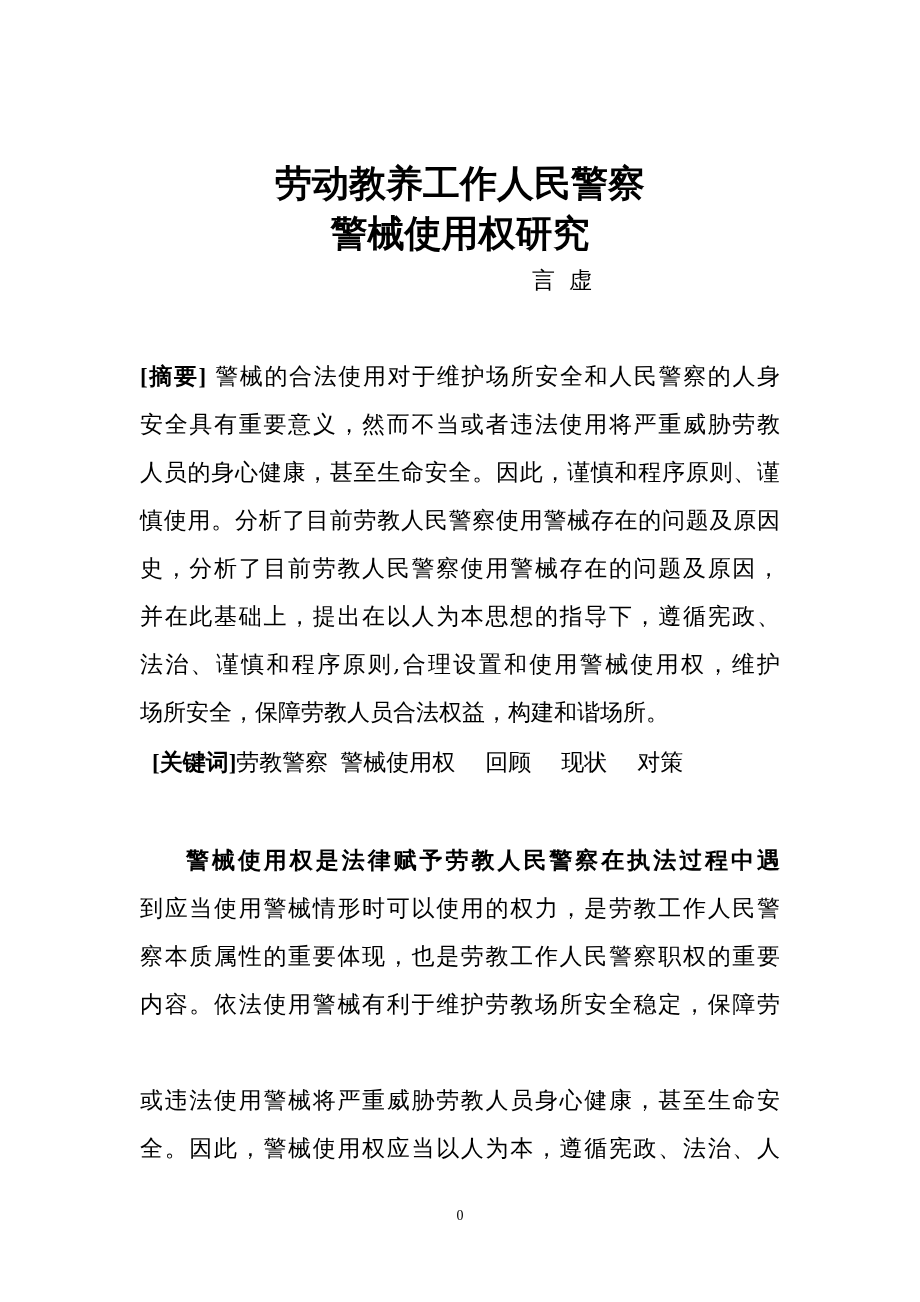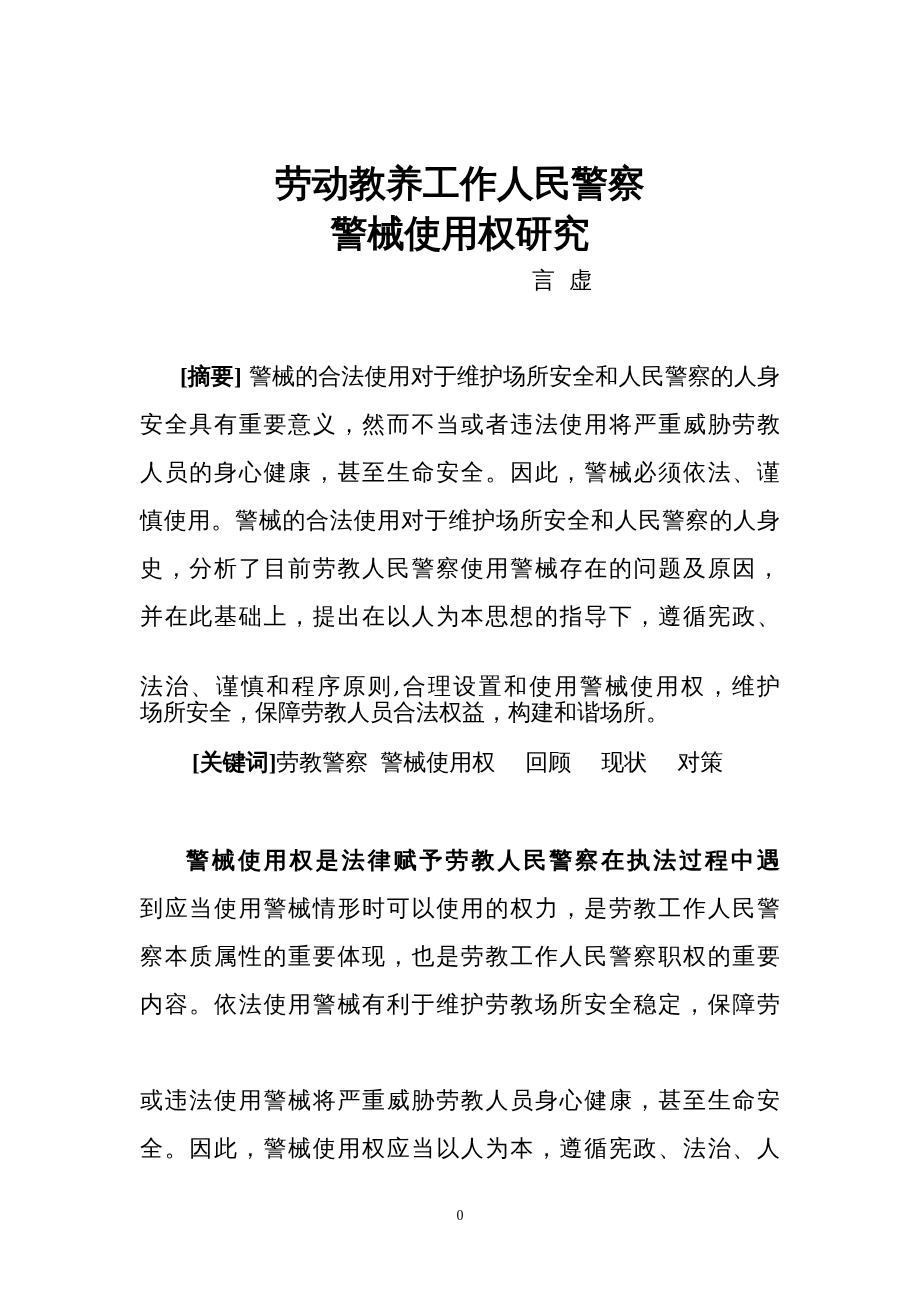--- a/index.html
+++ b/index.html
@@ -50,21 +50,20 @@
       font-size: 23px;
       line-height: 32px;
       white-space: nowrap;
       text-align: justify;
       text-align-last: justify;
     }
     .text-line.last { text-align-last: left; }
     .label {
       font-family: "Liberation Serif", "DejaVu Serif", serif;
       font-weight: bold;
-      margin-left: 40px;
     }
     .keywords {
       position: absolute;
       left: 152px;
       top: 746px;
       font-size: 23px;
       line-height: 32px;
       white-space: nowrap;
     }
     .keywords .kw { margin-right: 0; }
@@ -90,25 +89,25 @@
 
   <div class="author">
     <span>言</span><span>虚</span>
   </div>
 
   <div class="text-line" style="top:360px;">
     <span class="label">[摘要]</span>
     <span>警械的合法使用对于维护场所安全和人民警察的人身</span>
   </div>
   <div class="text-line" style="top:408px;">安全具有重要意义，然而不当或者违法使用将严重威胁劳教</div>
-  <div class="text-line" style="top:456px;">人员的身心健康，甚至生命安全。因此，警械必须依法、谨</div>
-  <div class="text-line" style="top:504px;">慎使用。警械的合法使用对于维护场所安全和人民警察的人身</div>
+  <div class="text-line" style="top:456px;">人员的身心健康，甚至生命安全。因此，谨慎和程序原则、谨</div>
+  <div class="text-line" style="top:504px;">慎使用。分析了目前劳教人民警察使用警械存在的问题及原因</div>
   <div class="text-line" style="top:552px;">史，分析了目前劳教人民警察使用警械存在的问题及原因，</div>
   <div class="text-line" style="top:600px;">并在此基础上，提出在以人为本思想的指导下，遵循宪政、</div>
-  <div class="text-line" style="top:648px;margin-top:22px;">法治、谨慎和程序原则,合理设置和使用警械使用权，维护</div>
+  <div class="text-line" style="top:648px;">法治、谨慎和程序原则,合理设置和使用警械使用权，维护</div>
   <div class="text-line last" style="top:696px;">场所安全，保障劳教人员合法权益，构建和谐场所。</div>
 
   <div class="keywords">
     <span class="label">[关键词]</span><span class="kw">劳教警察</span><span class="gap1"></span><span class="kw">警械使用权</span><span class="gap2"></span><span class="kw">回顾</span><span class="gap2"></span><span class="kw">现状</span><span class="gap2"></span><span class="kw">对策</span>
   </div>
 
   <div class="text-line" style="top:844px; left:186px; width:594px;font-weight:bold;">警械使用权是法律赋予劳教人民警察在执法过程中遇</div>
   <div class="text-line" style="top:892px;">到应当使用警械情形时可以使用的权力，是劳教工作人民警</div>
   <div class="text-line" style="top:940px;">察本质属性的重要体现，也是劳教工作人民警察职权的重要</div>
   <div class="text-line" style="top:988px;">内容。依法使用警械有利于维护劳教场所安全稳定，保障劳</div>

